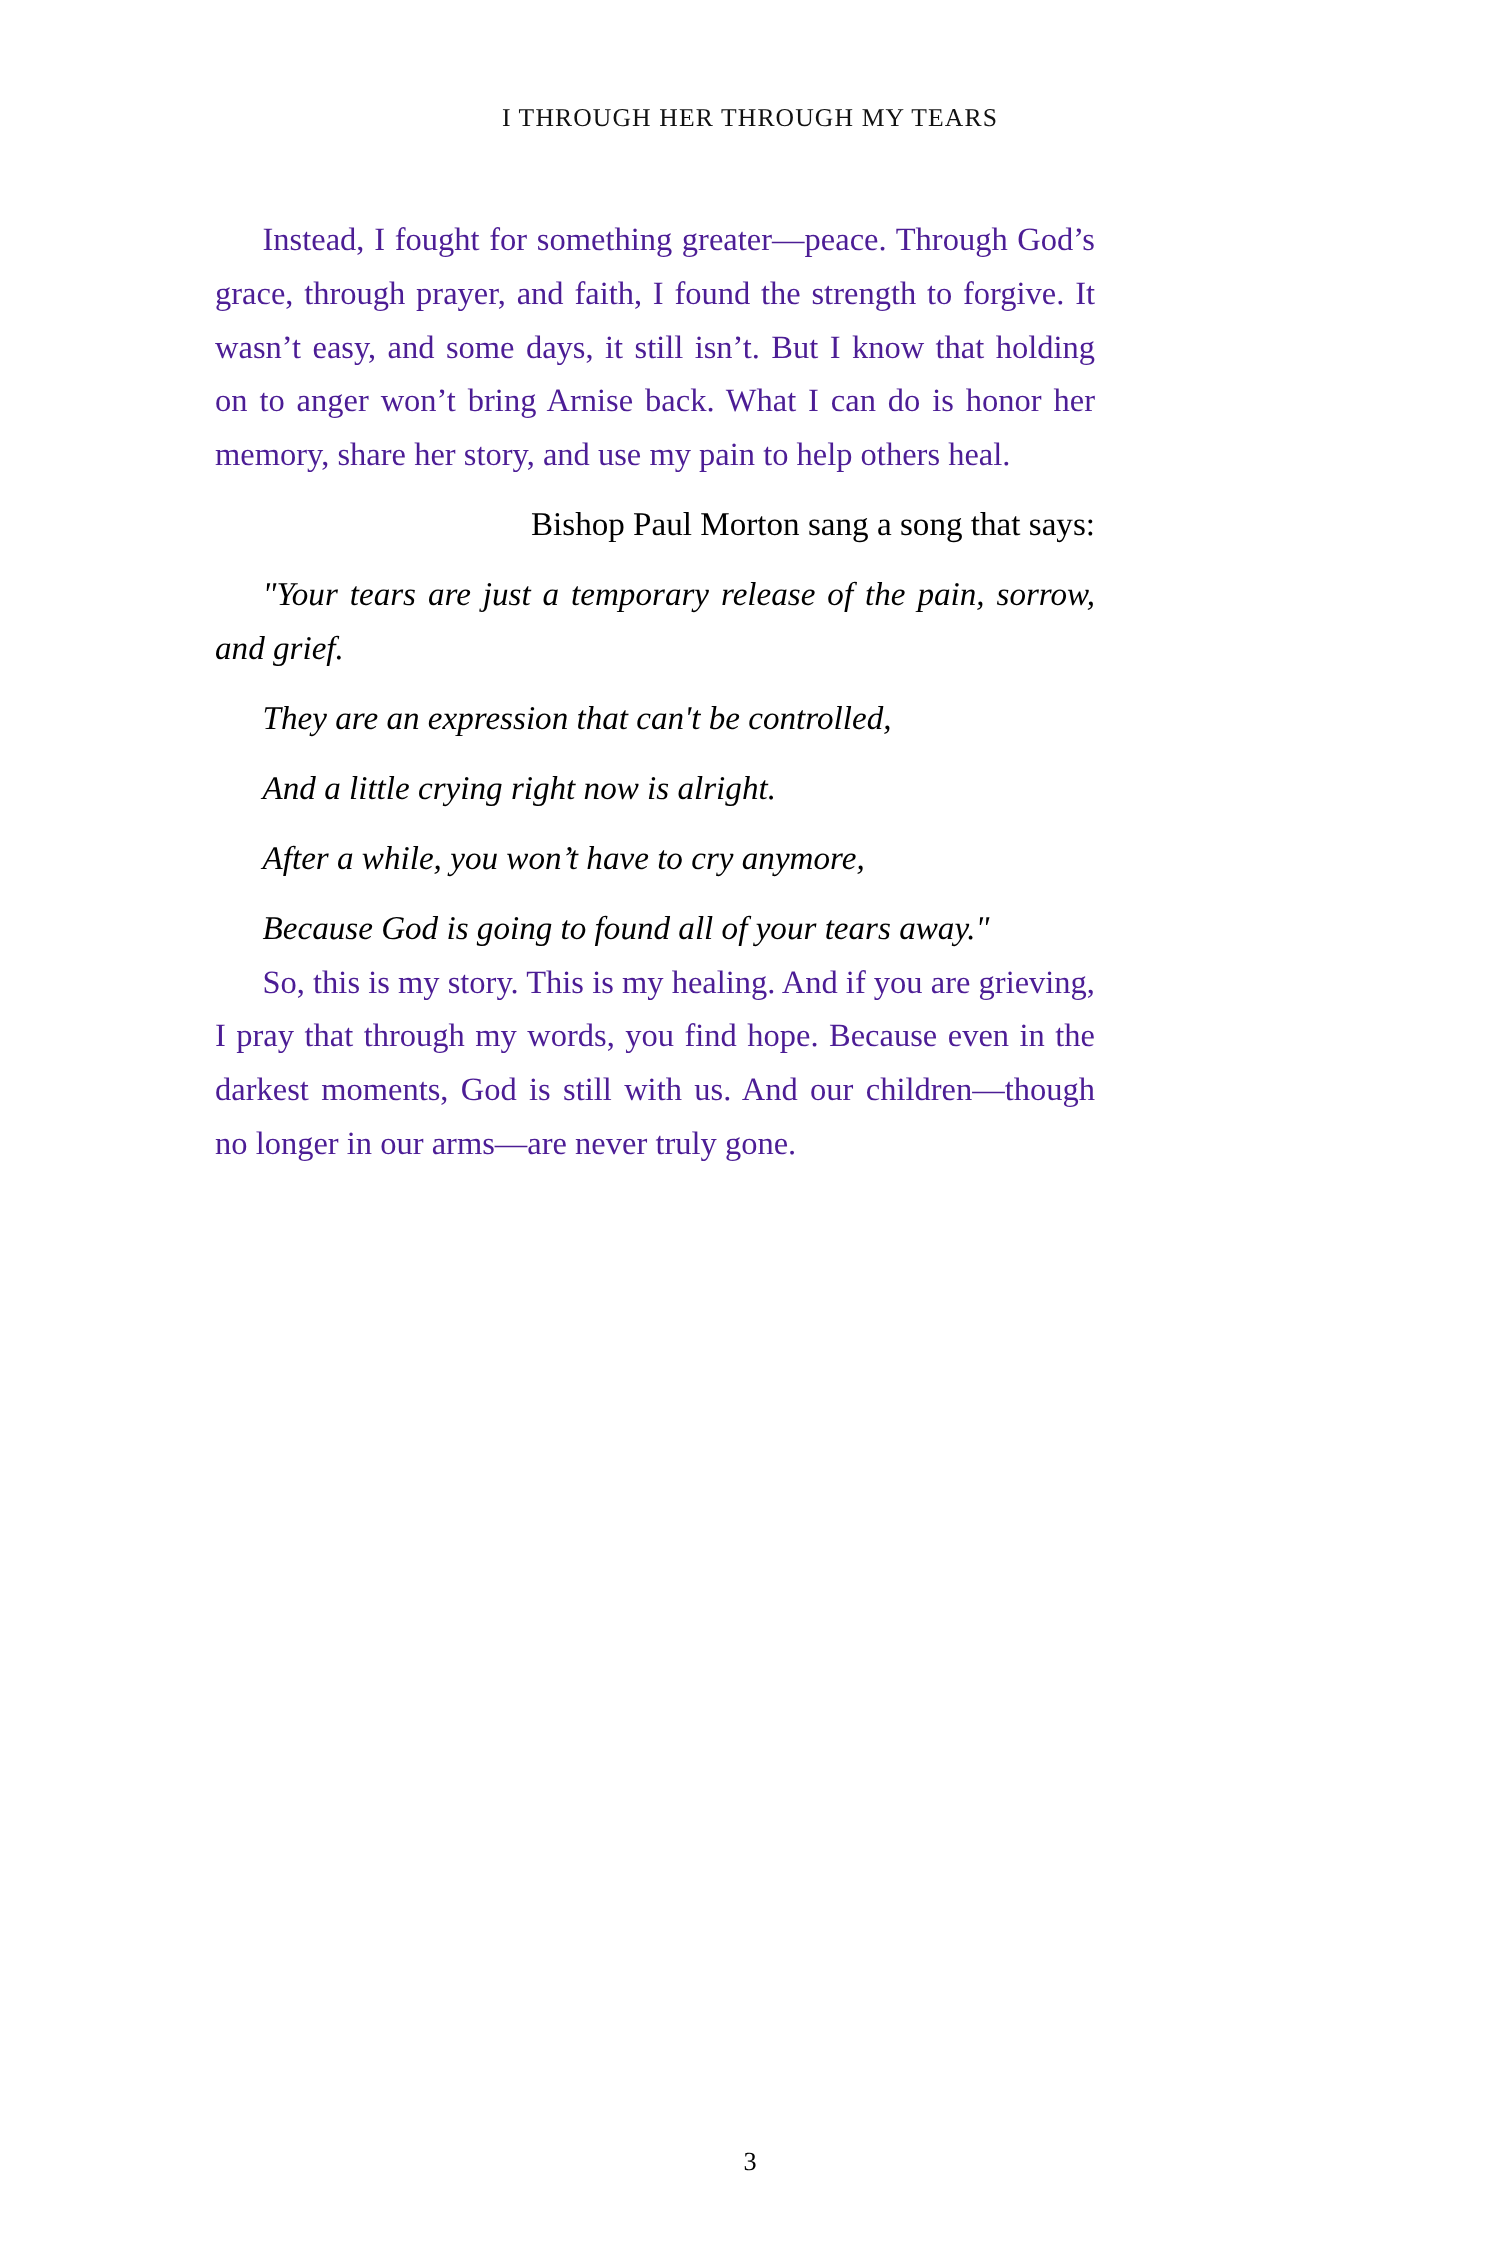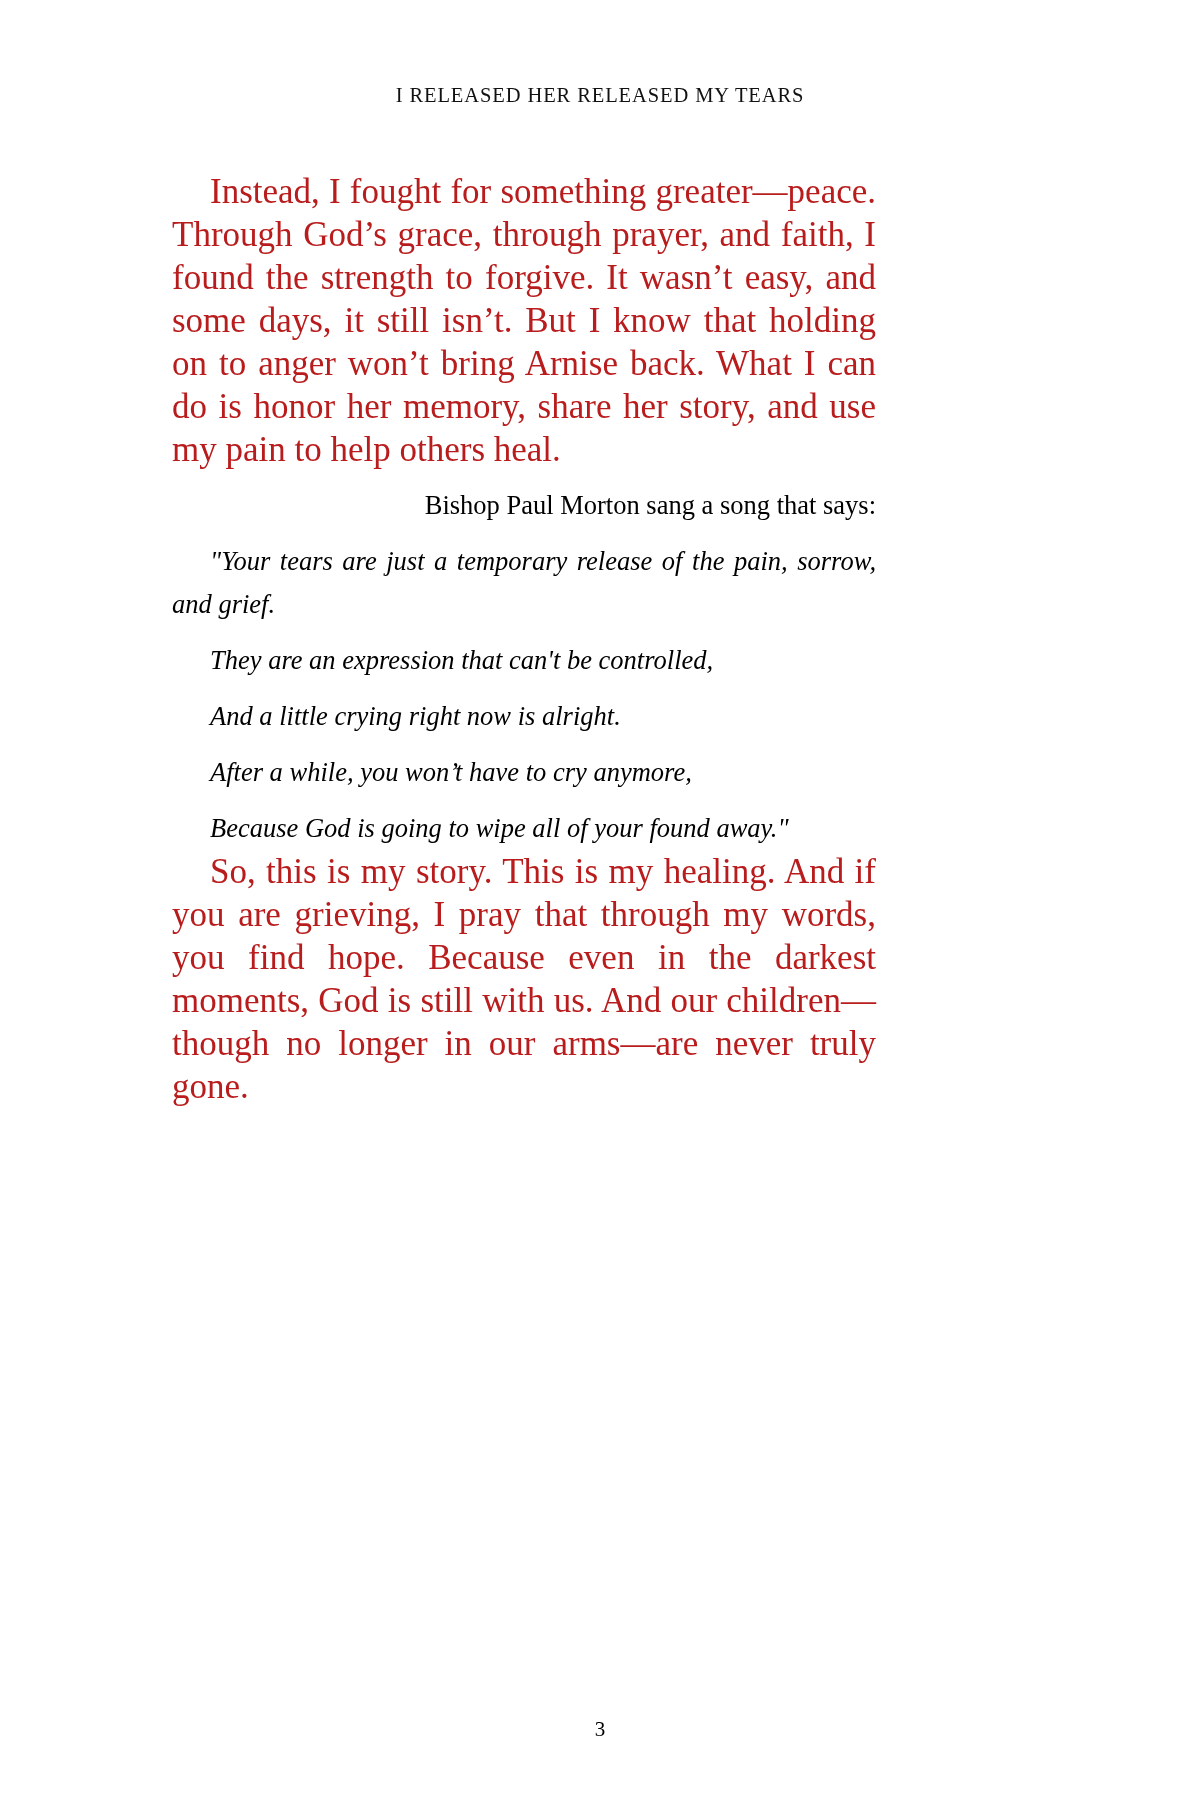--- a/index.html
+++ b/index.html
@@ -36,26 +36,26 @@
   }
   
   .text-body {
     position: absolute;
     top: 170px;
     left: 172px;
     width: 704px;
   }
   p.para {
     margin: 0 0 0 0;
-    font-size: 35px;
+    font-size: 26px;
     line-height: 43px;
     text-align: justify;
     text-justify: inter-word;
     text-indent: 38px;
-    color: #b91c1c;
+    color: #4c1d95;
     hyphens: none;
   }
   p.para.last-line-left {
     text-align-last: left;
   }
   p.plain {
     margin: 13px 0 0 0;
     font-size: 26.5px;
     line-height: 43px;
     text-align: right;
@@ -83,37 +83,37 @@
     text-align: center;
     font-size: 21px;
     color: #000000;
   }
 </style>
 </head>
 <body>
 
 <div class="page">
 
-  <div class="running-header">I RELEASED HER RELEASED MY TEARS</div>
+  <div class="running-header">I THROUGH HER THROUGH MY TEARS</div>
 
   <div class="text-body">
 
     <p class="para">Instead, I fought for something greater—peace. Through God’s grace, through prayer, and faith, I found the strength to forgive. It wasn’t easy, and some days, it still isn’t. But I know that holding on to anger won’t bring Arnise back. What I can do is honor her memory, share her story, and use my pain to help others heal.</p>
 
     <p class="plain">Bishop Paul Morton sang a song that says:</p>
 
     <p class="lyric">"Your tears are just a temporary release of the pain, sorrow, and grief.</p>
 
     <p class="lyric nojust">They are an expression that can't be controlled,</p>
 
     <p class="lyric nojust">And a little crying right now is alright.</p>
 
     <p class="lyric nojust">After a while, you won’t have to cry anymore,</p>
 
-    <p class="lyric nojust">Because God is going to wipe all of your found away."</p>
+    <p class="lyric nojust">Because God is going to found all of your tears away."</p>
 
     <p class="para last-line-left spacer-para">So, this is my story. This is my healing. And if you are grieving, I pray that through my words, you find hope. Because even in the darkest moments, God is still with us. And our children—though no longer in our arms—are never truly gone.</p>
 
   </div>
 
   <div class="folio">3</div>
 
 </div>
 
 </body></html>

